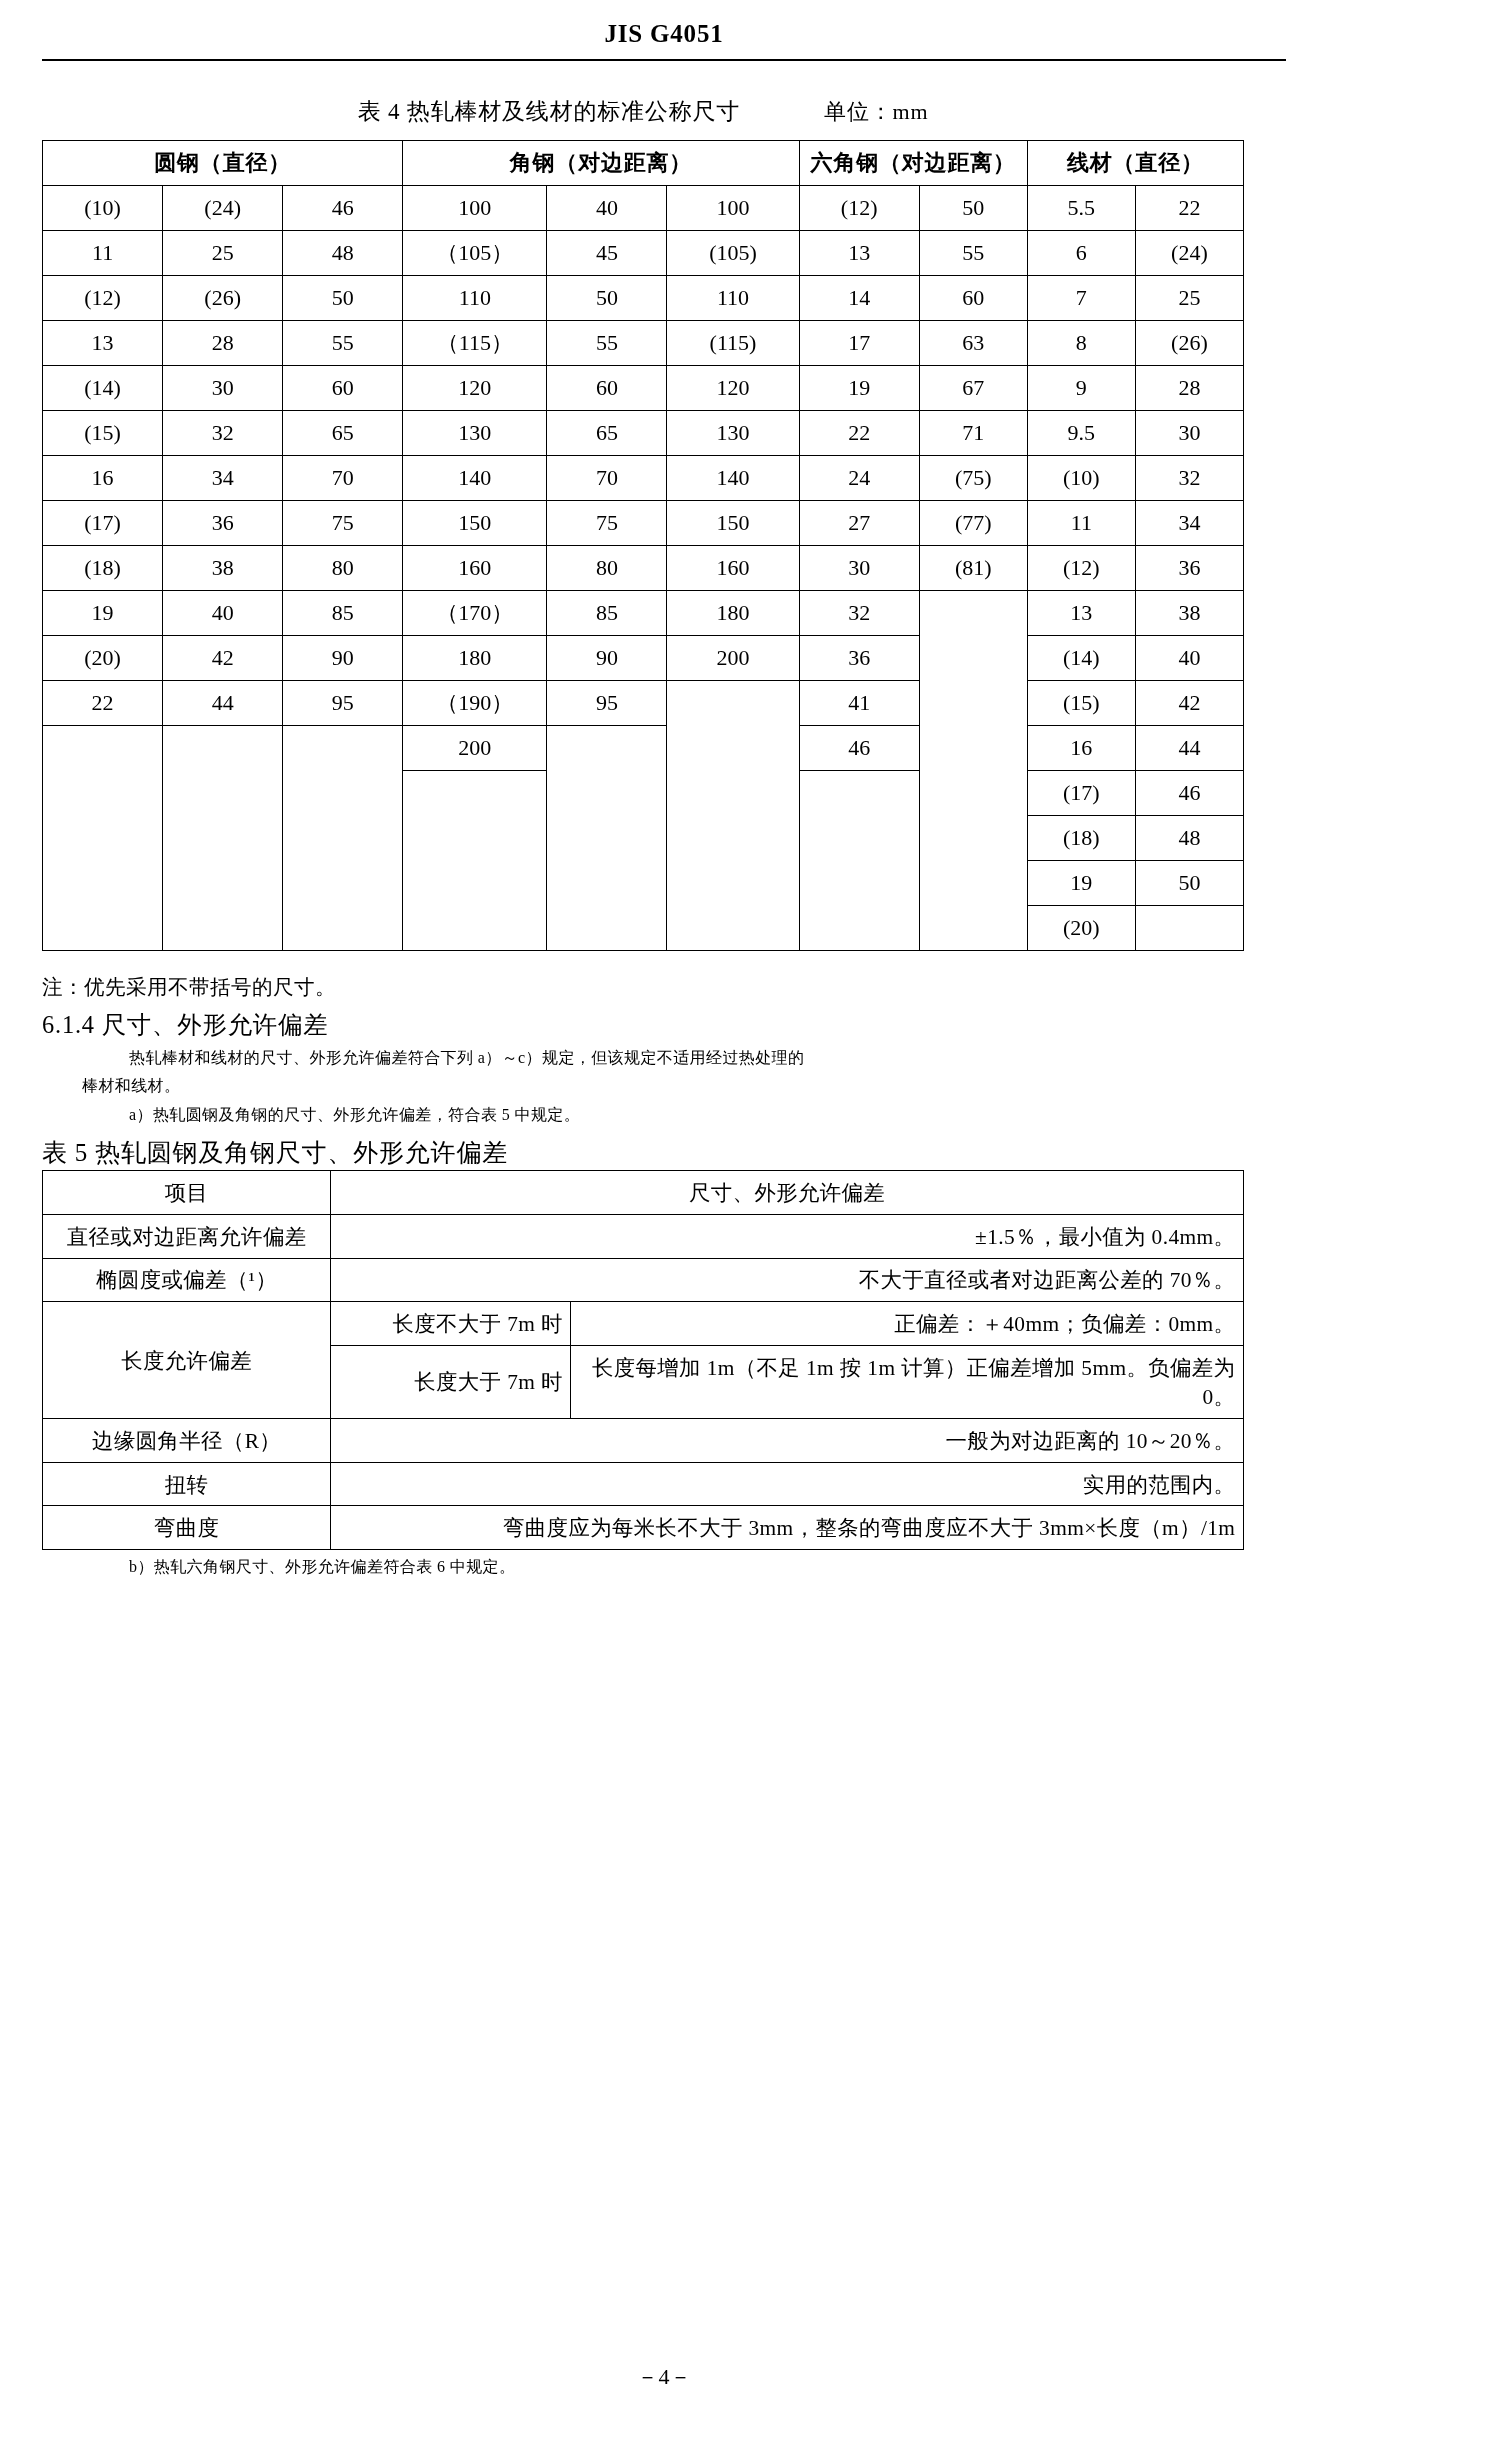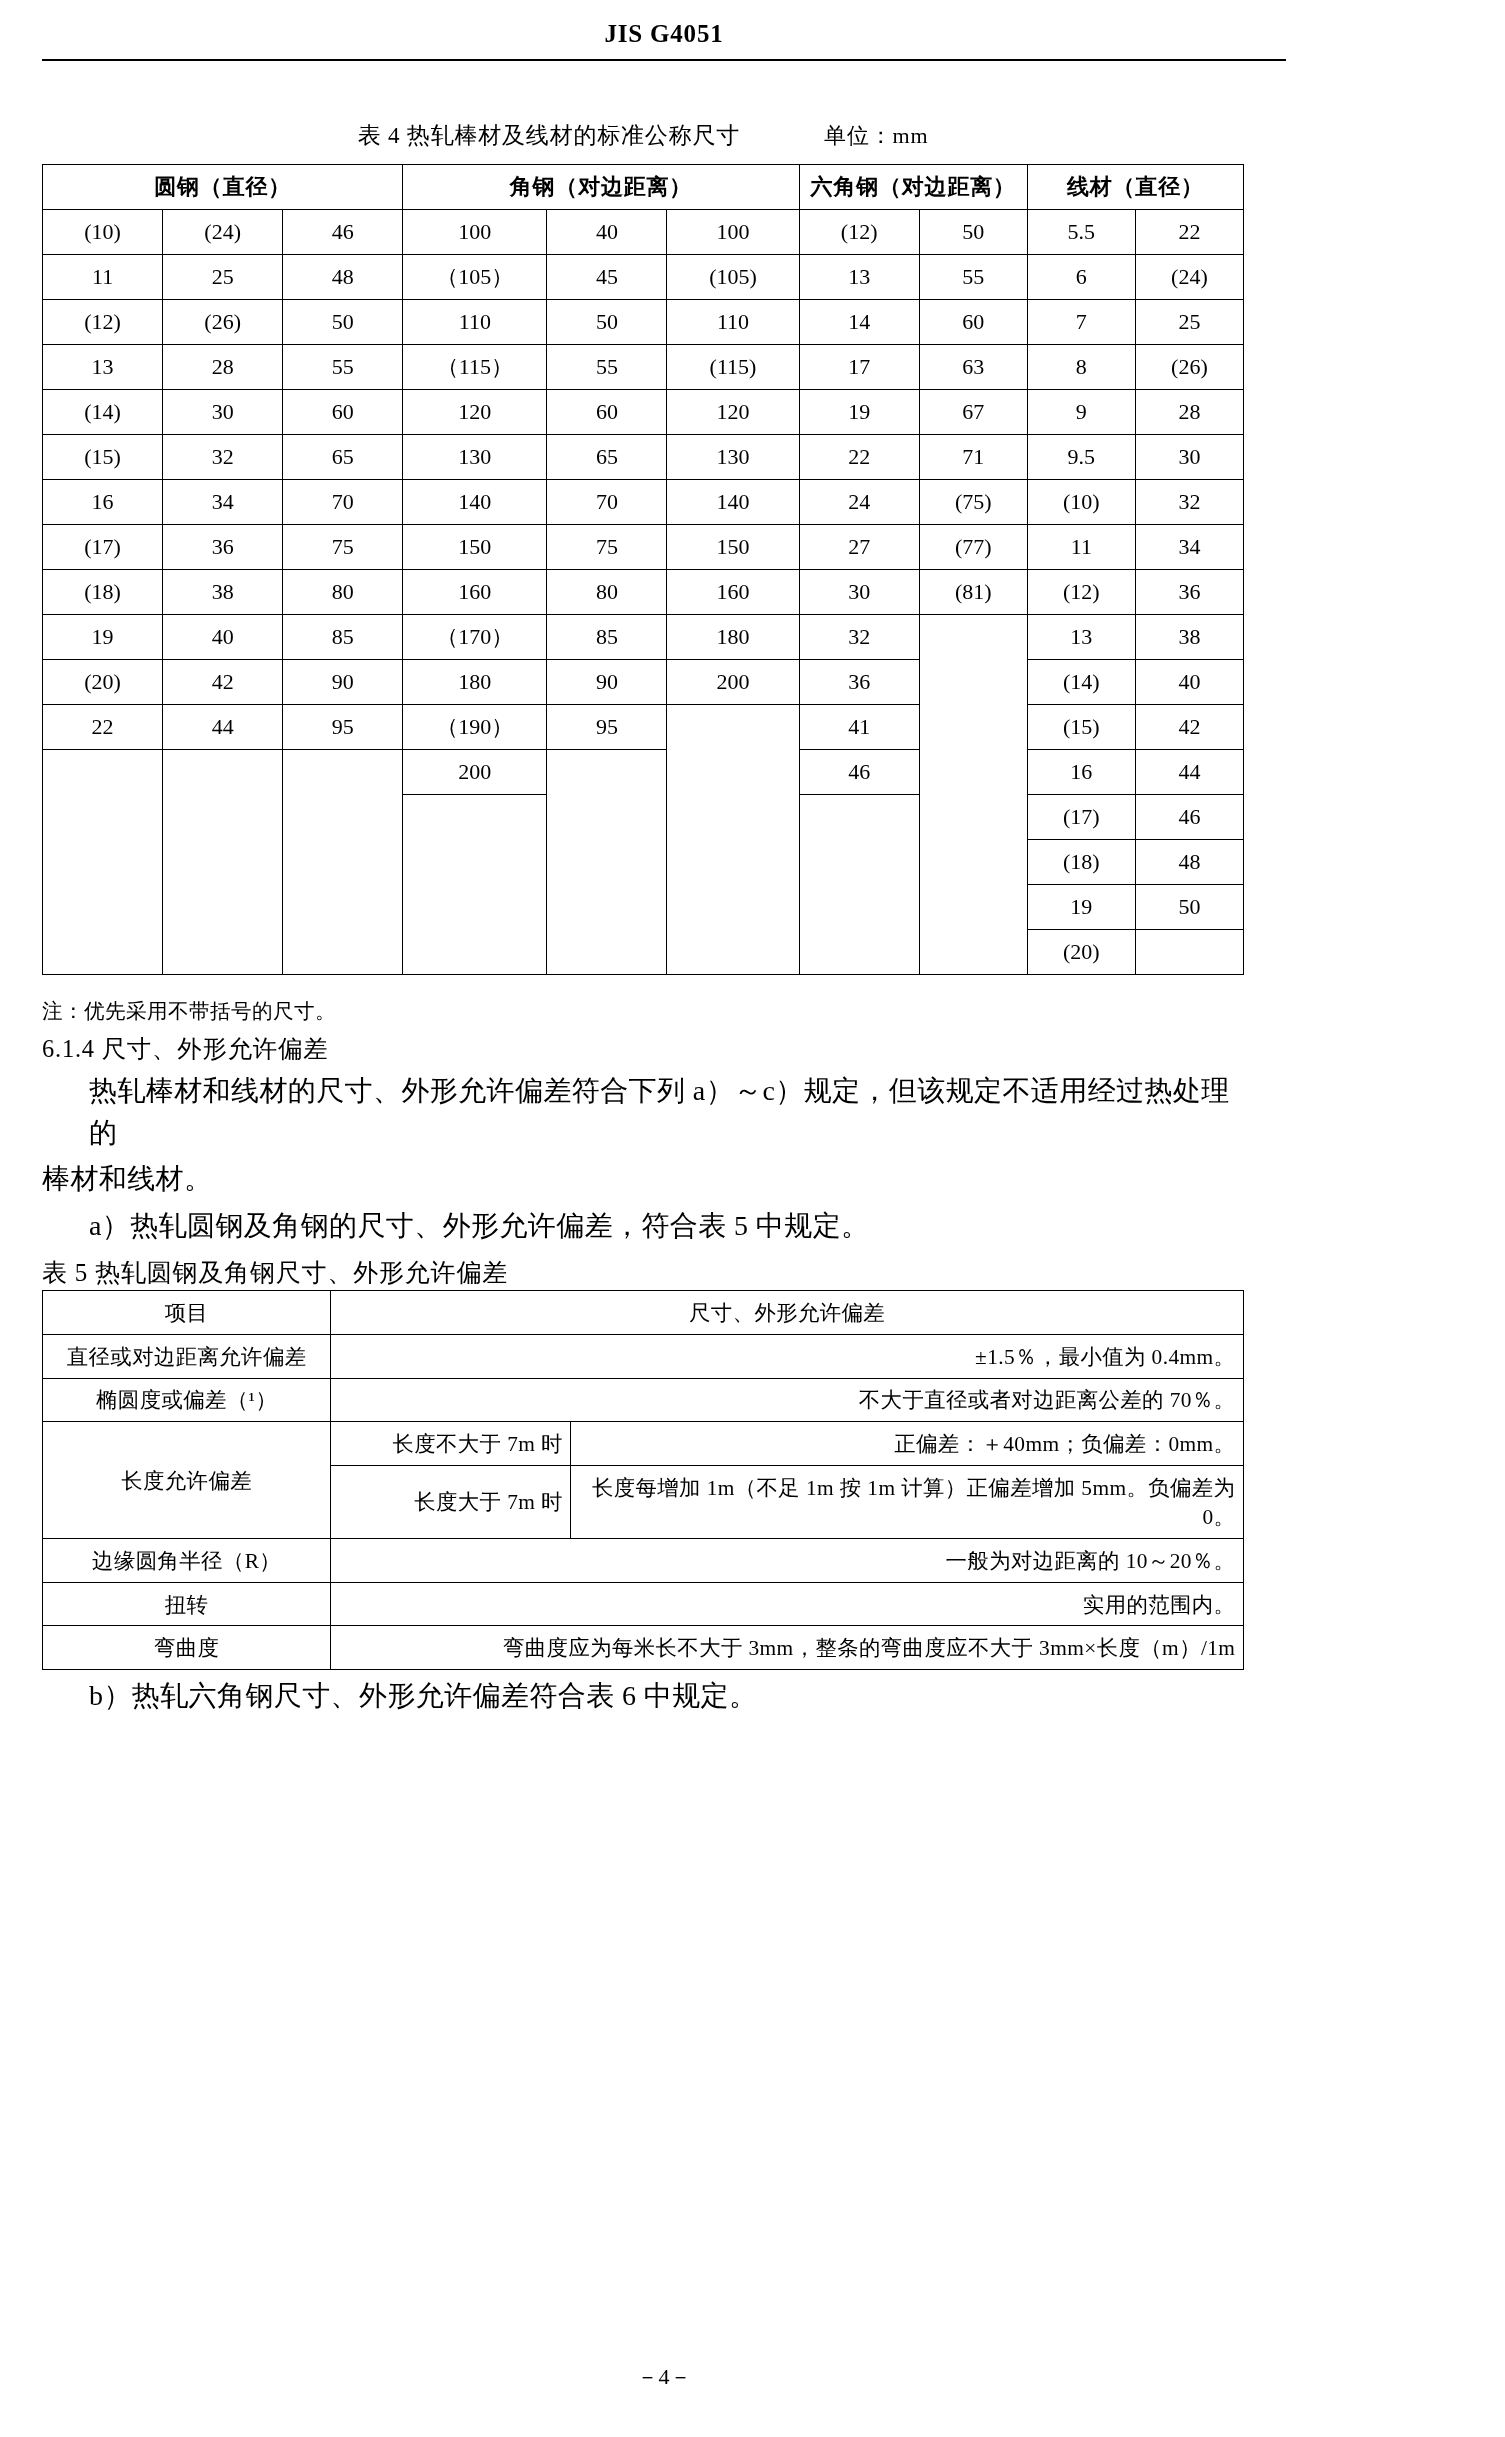--- a/index.html
+++ b/index.html
@@ -31,21 +31,21 @@
   .header-rule {
     border-bottom: 2.3px solid #000;
     margin: 0 42px 0 42px;
   }
   .content {
     padding: 0 84px 0 42px;
   }
 
   
   .t4-title {
-    margin-top: 59px;
+    margin-top: 35px;
     text-align: center;
     font-size: 23px;
     letter-spacing: 0.8px;
   }
   .t4-title .unit {
     margin-left: 84px;
     font-size: 22px;
   }
   table {
     border-collapse: collapse;
@@ -85,25 +85,26 @@
   }
 
   
   .sec-head {
     font-size: 24.4px;
     font-weight: normal;
     margin-top: 7.6px;
     letter-spacing: 0.8px;
   }
   .para {
-    font-size: 28px;
+    font-size: 16px;
     line-height: 1.5;
     margin-top: 4.6px;
     text-indent: 0;
     letter-spacing: 0.4px;
+    margin-left: 40px;
   }
   .para.indent1 { padding-left: 47px; }
   .para.indent2 { padding-left: 47px; }
 
   .t5-title {
     text-align: left;
     font-size: 25px;
     margin-top: 9.2px;
     margin-bottom: 1px;
     letter-spacing: 0.8px;

